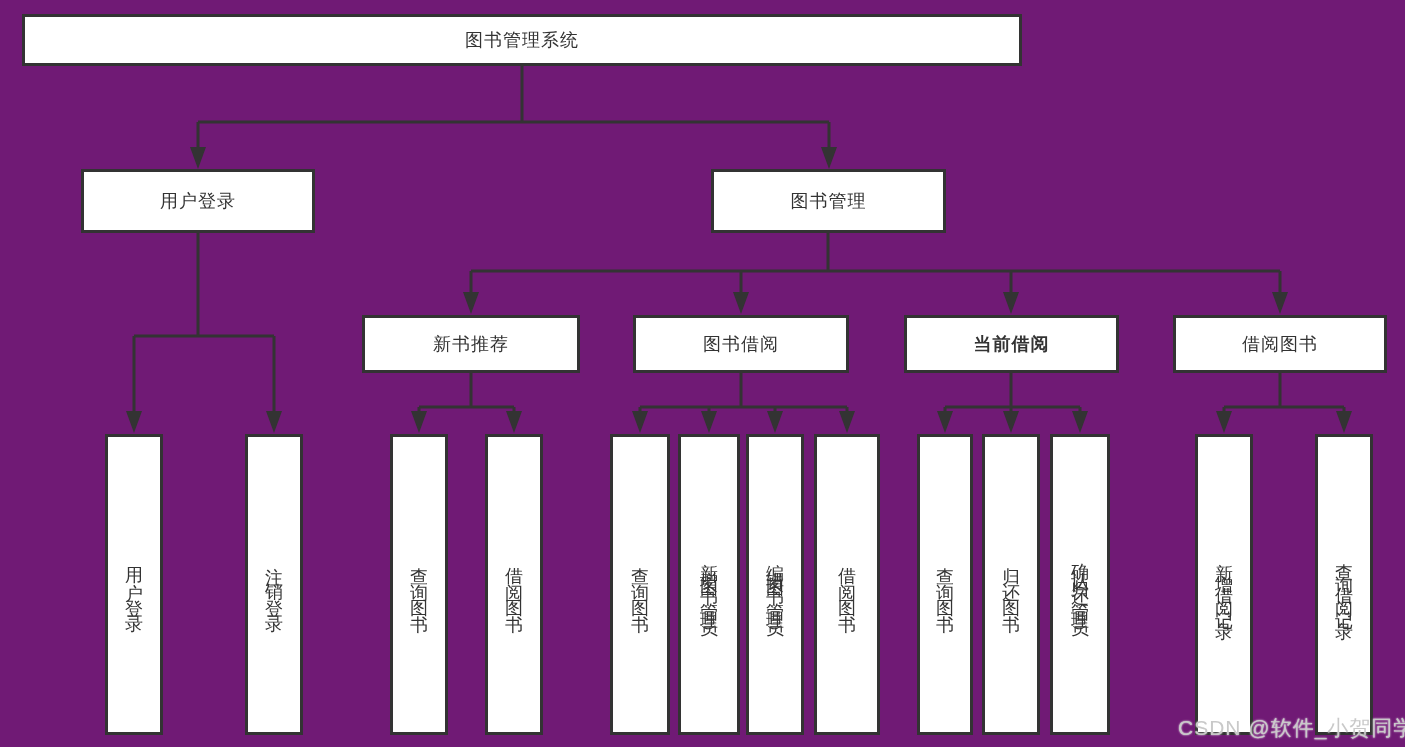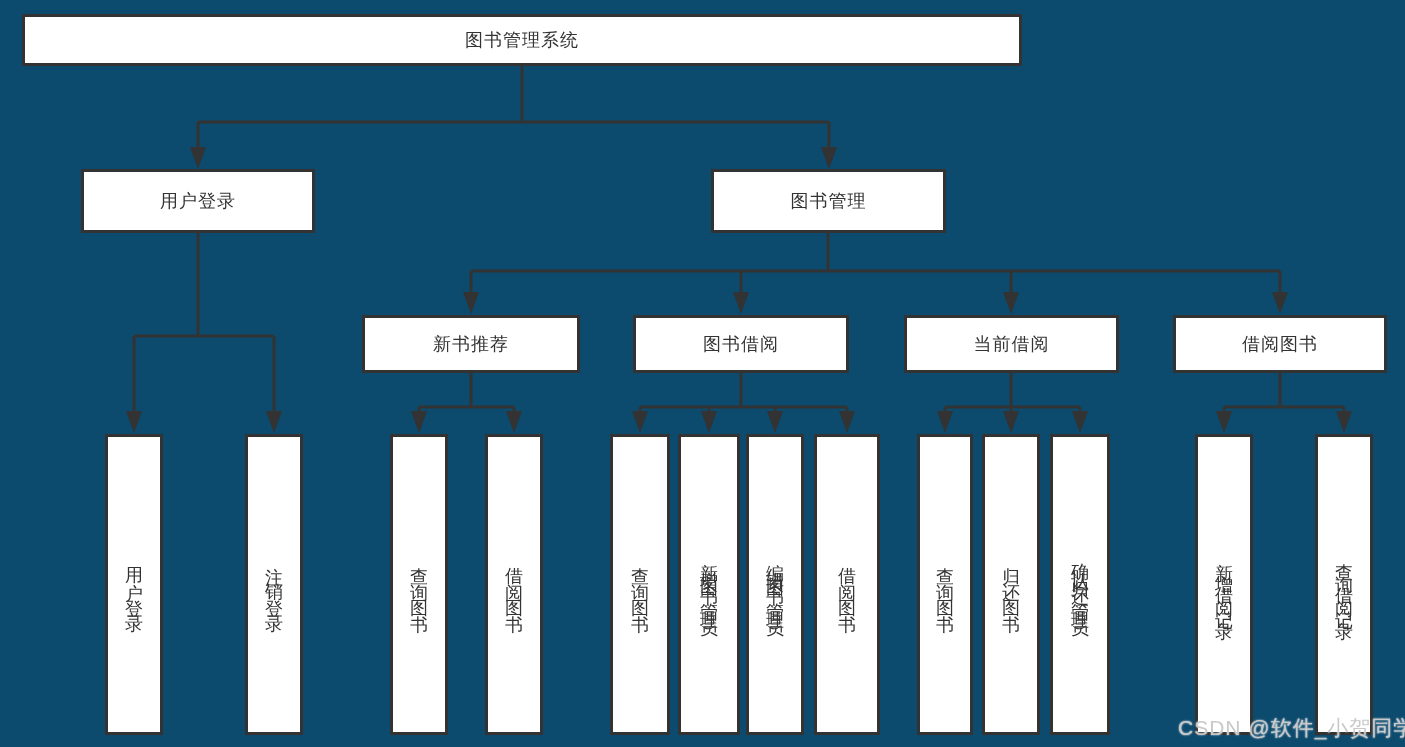--- a/index.html
+++ b/index.html
@@ -1,21 +1,21 @@
 <!DOCTYPE html>
 <html><head>
 <meta charset="utf-8">
 <style>
   html, body { margin: 0; padding: 0; background: #ffffff; }
   body {
     width: 1405px; height: 747px;
     font-family: "Liberation Sans", "DejaVu Sans", sans-serif;
     color: #333333;
   }
-  .stage { position: relative; width: 1405px; height: 747px; overflow: hidden; background: #0c4a6e; }
+  .stage { position: relative; width: 1405px; height: 747px; overflow: hidden; background: #701a75; }
   .wires { position: absolute; left: 0; top: 0; z-index: 1; }
   .box {
     position: absolute;
     box-sizing: border-box;
     background: #ffffff;
     border: 3px solid #333333;
     display: flex;
     align-items: center;
     justify-content: center;
     z-index: 2;
@@ -105,21 +105,21 @@
   <div class="box" style="left:711px; top:169px; width:235px; height:64px;text-align:center;">
     <span>图书管理</span>
   </div>
 
   <div class="box" style="left:633px; top:315px; width:216px; height:58px;">
     <span>图书借阅</span>
   </div>
   <div class="box" style="left:362px; top:315px; width:218px; height:58px;">
     <span>新书推荐</span>
   </div>
-  <div class="box" style="left:904px; top:315px; width:215px; height:58px;">
+  <div class="box" style="left:904px; top:315px; width:215px; height:58px;font-weight:bold;">
     <span>当前借阅</span>
   </div>
   <div class="box" style="left:1173px; top:315px; width:214px; height:58px;">
     <span>借阅图书</span>
   </div>
 
   <div class="box leaf" style="left:105px; width:58px;">
     <span class="vtext">用户登录</span>
   </div>
   <div class="box leaf" style="left:245px; width:58px;">

